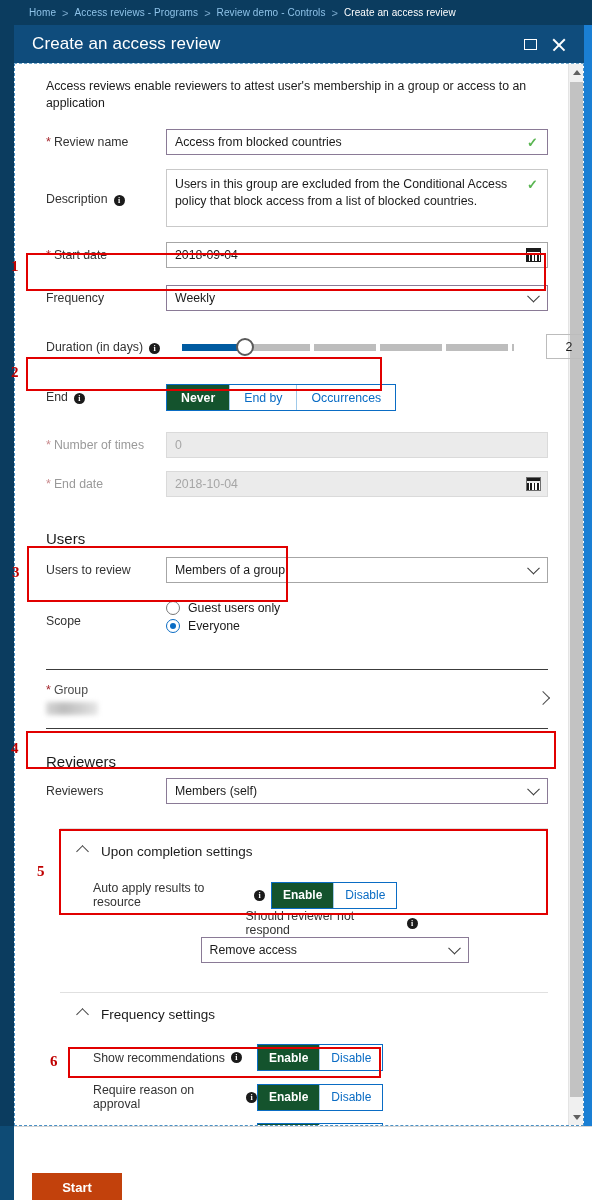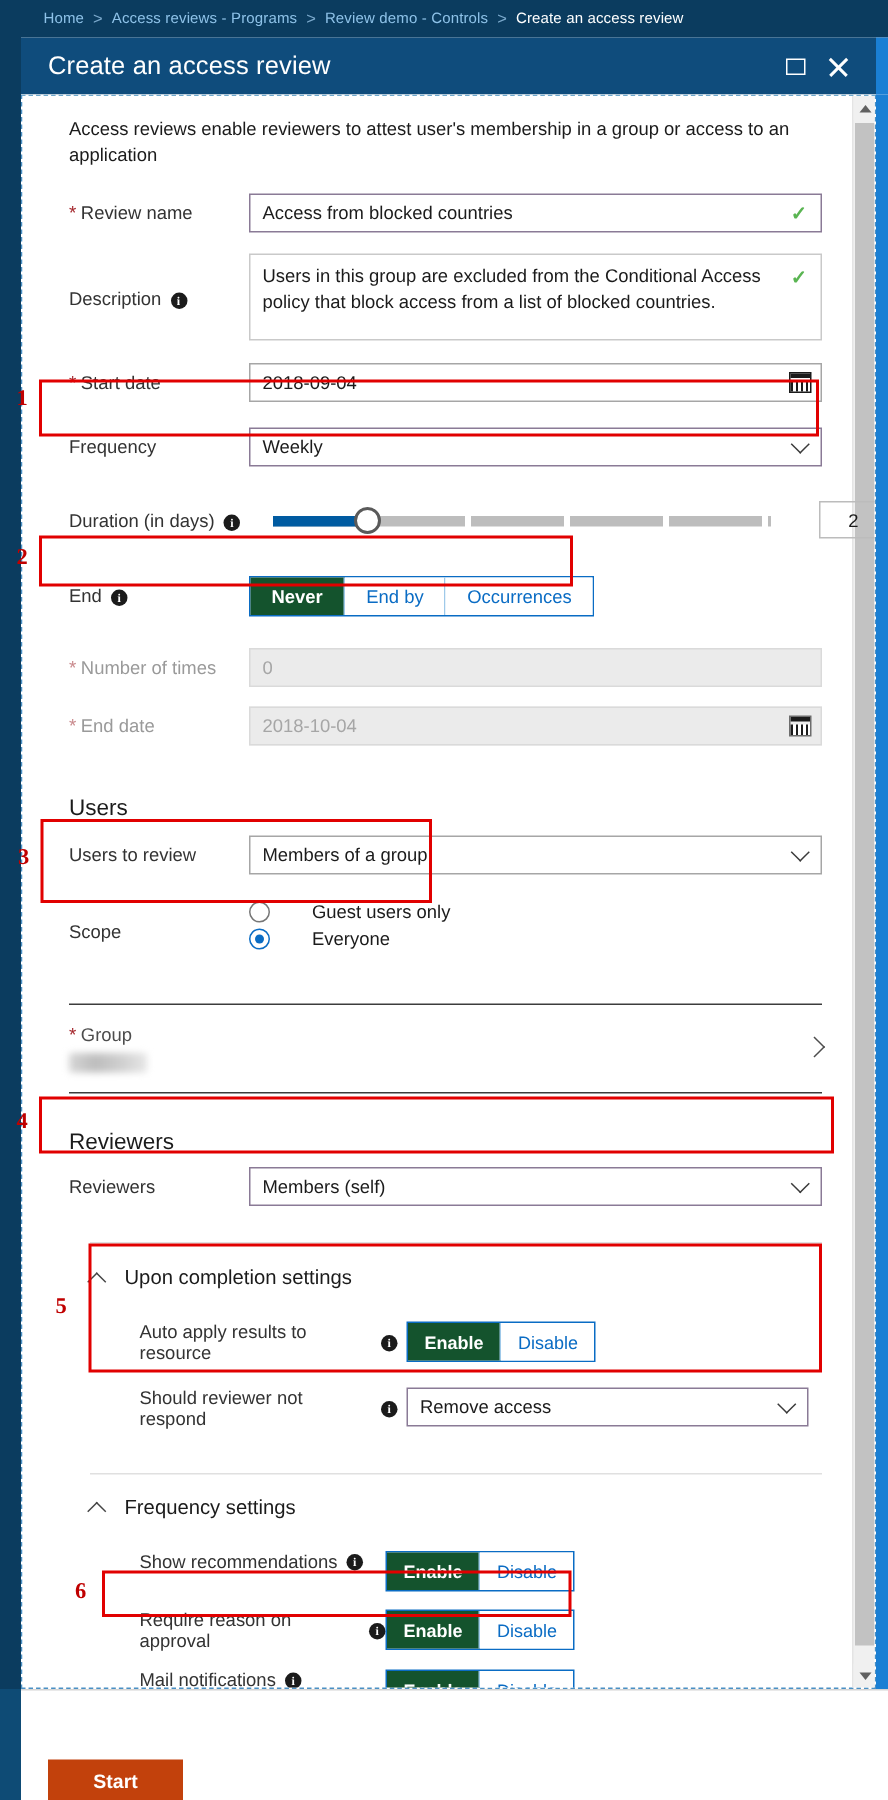--- a/index.html
+++ b/index.html
@@ -297,21 +297,20 @@
     margin-left: 31px;
     font-size: 15px;
     color: #1b1b1b;
     font-weight: 400;
   }
 
   
   .radio-line {
     display: flex; align-items: flex-end;
     margin-bottom: 4px;
-    gap: 20px;
   }
   .radio {
     width: 14px; height: 14px;
     border-radius: 50%;
     border: 1.4px solid #767676;
     background: #ffffff;
     margin-right: 8px;
     position: relative;
     flex: 0 0 14px;
     cursor: pointer;
@@ -351,37 +350,37 @@
   .group-arrow {
     width: 10px; height: 10px;
     border-right: 1.5px solid #4d4d4d;
     border-top: 1.5px solid #4d4d4d;
     transform: rotate(45deg);
     margin-top: 10px;
   }
 
   
   .collapse-head {
-    display: flex; align-items: flex-end;
-    margin-left: 45px;
+    display: flex; align-items: flex-start;
+    margin-left: 63px;
     cursor: pointer;
   }
   .caret-up {
     width: 9px; height: 9px;
     border-left: 1.5px solid #444;
     border-top: 1.5px solid #444;
     transform: rotate(45deg);
     margin-right: 14px;
     margin-top: 3px;
   }
   .collapse-title { font-size: 13.5px; color: #1b1b1b; }
 
   
   .set-row {
-    display: flex; align-items: flex-start;
+    display: flex; align-items: center;
     margin-left: 78px;
   }
   .set-lbl {
     font-size: 12.3px;
     color: #333333;
     display: flex; align-items: center;
   }
   .info {
     display: inline-flex;
     align-items: center; justify-content: center;
@@ -642,21 +641,21 @@
           <div class="set-lbl" style="width:172px;">
             <span>Auto apply results to resource</span>
               <span class="info">i</span>
           </div>
           <div class="choice-group" style="margin-left:6px;">
             <div class="choice sm sel">Enable</div>
             <div class="choice sm">Disable</div>
           </div>
         </div>
 
-        <div class="set-row" style="margin-top:16px;">
+        <div class="set-row" style="flex-direction:column;">
           <div class="set-lbl" style="width:172px;">
             <span>Should reviewer not respond</span>
               <span class="info">i</span>
           </div>
           <div style="position:relative;width:268px;margin-left:6px;">
             <div class="txtbox">
               <span>Remove access</span>
               <span class="chev"></span>
             </div>
           </div>

